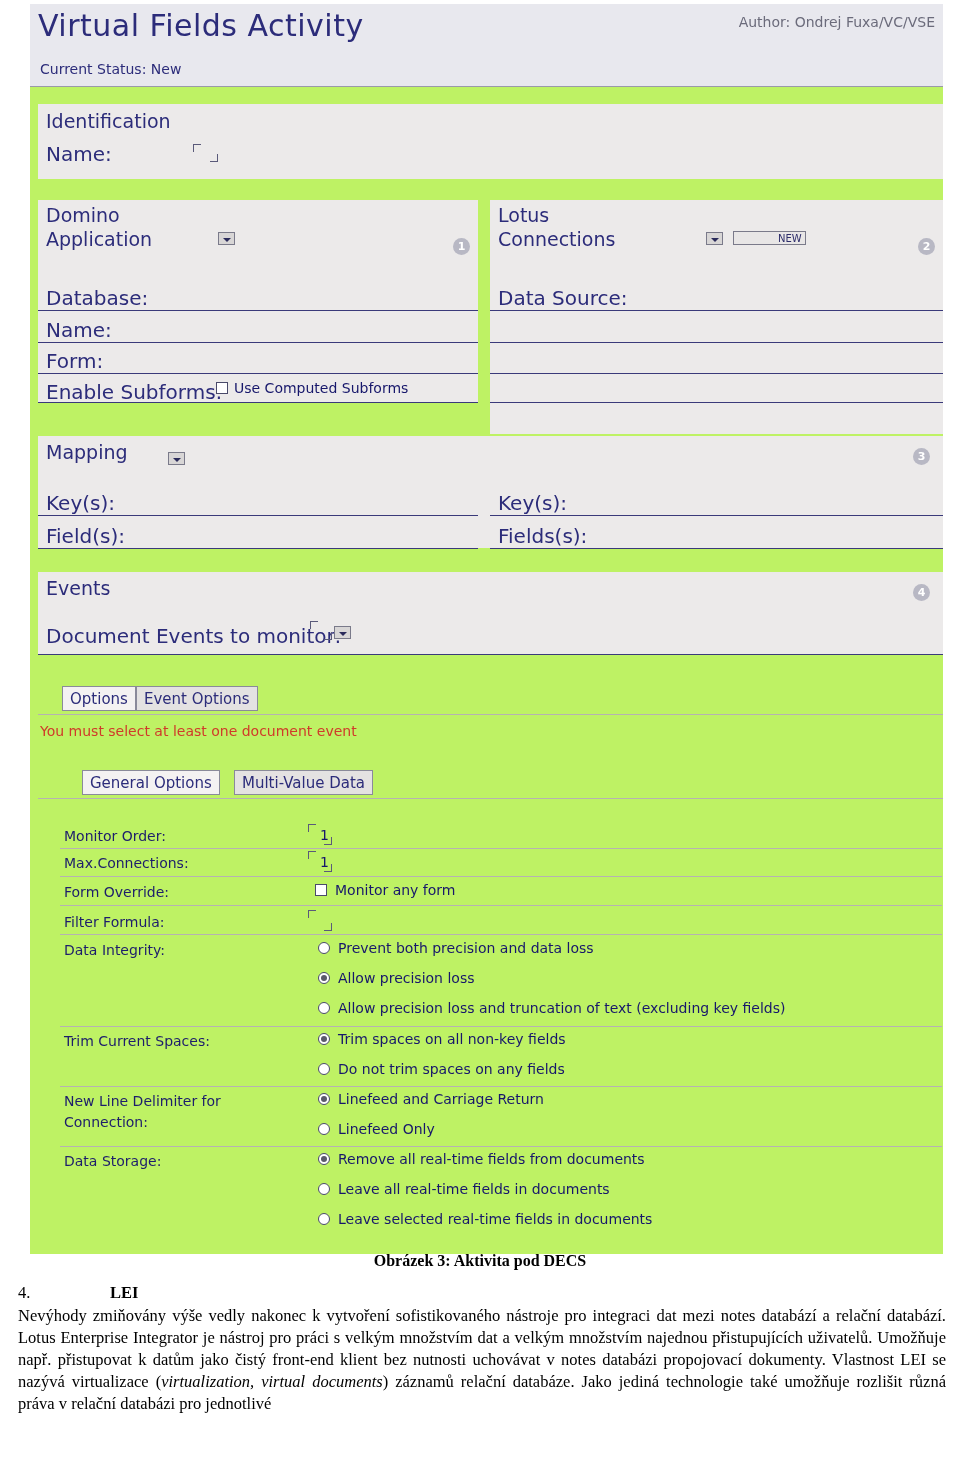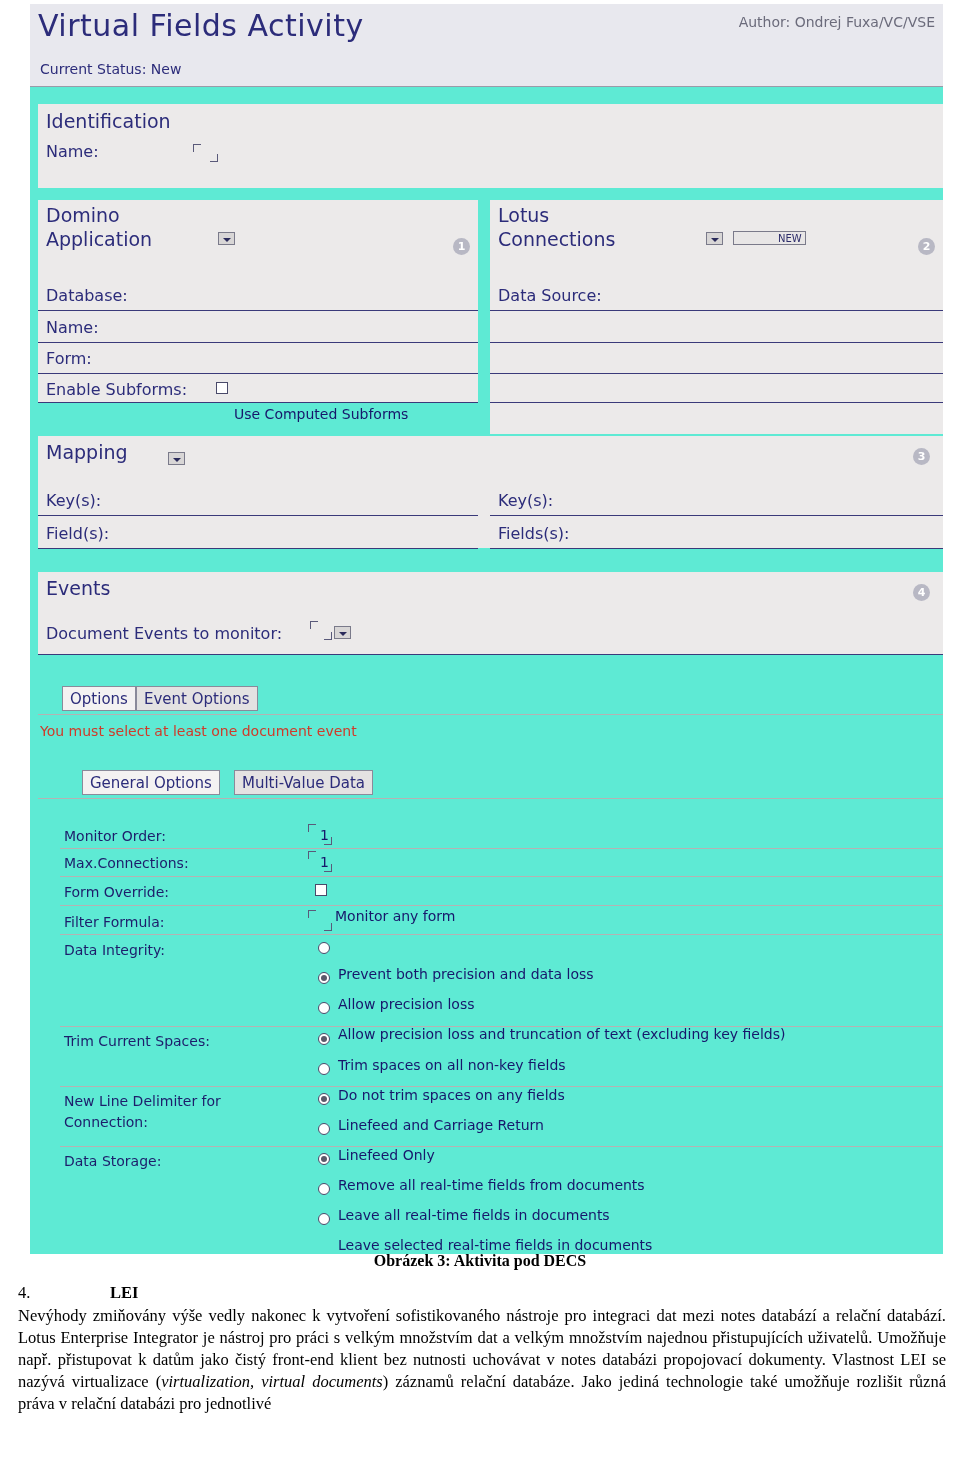--- a/index.html
+++ b/index.html
@@ -15,21 +15,21 @@
     position: relative;
   }
 
   
   .shot {
     position: absolute;
     left: 30px;
     top: 4px;
     width: 913px;
     height: 1250px;
-    background: #5eead4;
+    background: #bef264;
   }
 
   .hdr {
     position: absolute;
     left: 0; top: 0;
     width: 913px;
     height: 82px;
     background: #e8e8ee;
     border-bottom: 1px solid #9a9aa8;
   }
@@ -60,37 +60,36 @@
     position: absolute;
     background: #eceaea;
   }
   .panel-head {
     font-size: 19px;
     color: #2c2c7a;
     font-family: "DejaVu Sans", sans-serif;
     line-height: 22px;
   }
   .lbl {
-    font-size: 16px;
+    font-size: 20px;
     color: #2c2c7a;
     font-family: "DejaVu Sans", sans-serif;
     white-space: nowrap;
   }
   .lbl-dark {
     font-size: 14px;
     color: #1d1d6b;
     font-family: "DejaVu Sans", sans-serif;
     white-space: nowrap;
   }
   .opt {
     font-size: 14px;
     color: #17176b;
     font-family: "DejaVu Sans", sans-serif;
     white-space: nowrap;
-    margin-top: 26px;
   }
   .underline {
     position: absolute;
     border-bottom: 1px solid #3a3a7a;
     height: 0;
   }
   .circle-num {
     position: absolute;
     width: 17px; height: 17px;
     border-radius: 50%;
@@ -228,21 +227,21 @@
 <body>
 
 <div class="shot">
 
   <div class="hdr">
     <div class="hdr-title">Virtual Fields Activity</div>
     <div class="hdr-author">Author: Ondrej Fuxa/VC/VSE</div>
     <div class="hdr-status">Current Status: New</div>
   </div>
 
-  <div class="panel" style="left:8px; top:100px; width:905px; height:84px;">
+  <div class="panel" style="left:8px; top:100px; width:905px; height:75px;">
     <div class="panel-head" style="position:absolute; left:8px; top:6px;">Identification</div>
     <div class="lbl" style="position:absolute; left:8px; top:38px;">Name:</div>
     <div class="fieldmark-l" style="left:155px; top:40px;"></div>
     <div class="fieldmark-r" style="left:172px; top:50px;"></div>
     <div style="position:absolute; left:155px; top:38px; width:40px; height:20px;"></div>
   </div>
 
   <div class="panel" style="left:8px; top:196px; width:440px; height:202px;">
     <div class="panel-head" style="position:absolute; left:8px; top:4px;">Domino</div>
     <div class="panel-head" style="position:absolute; left:8px; top:28px;">Application</div>

